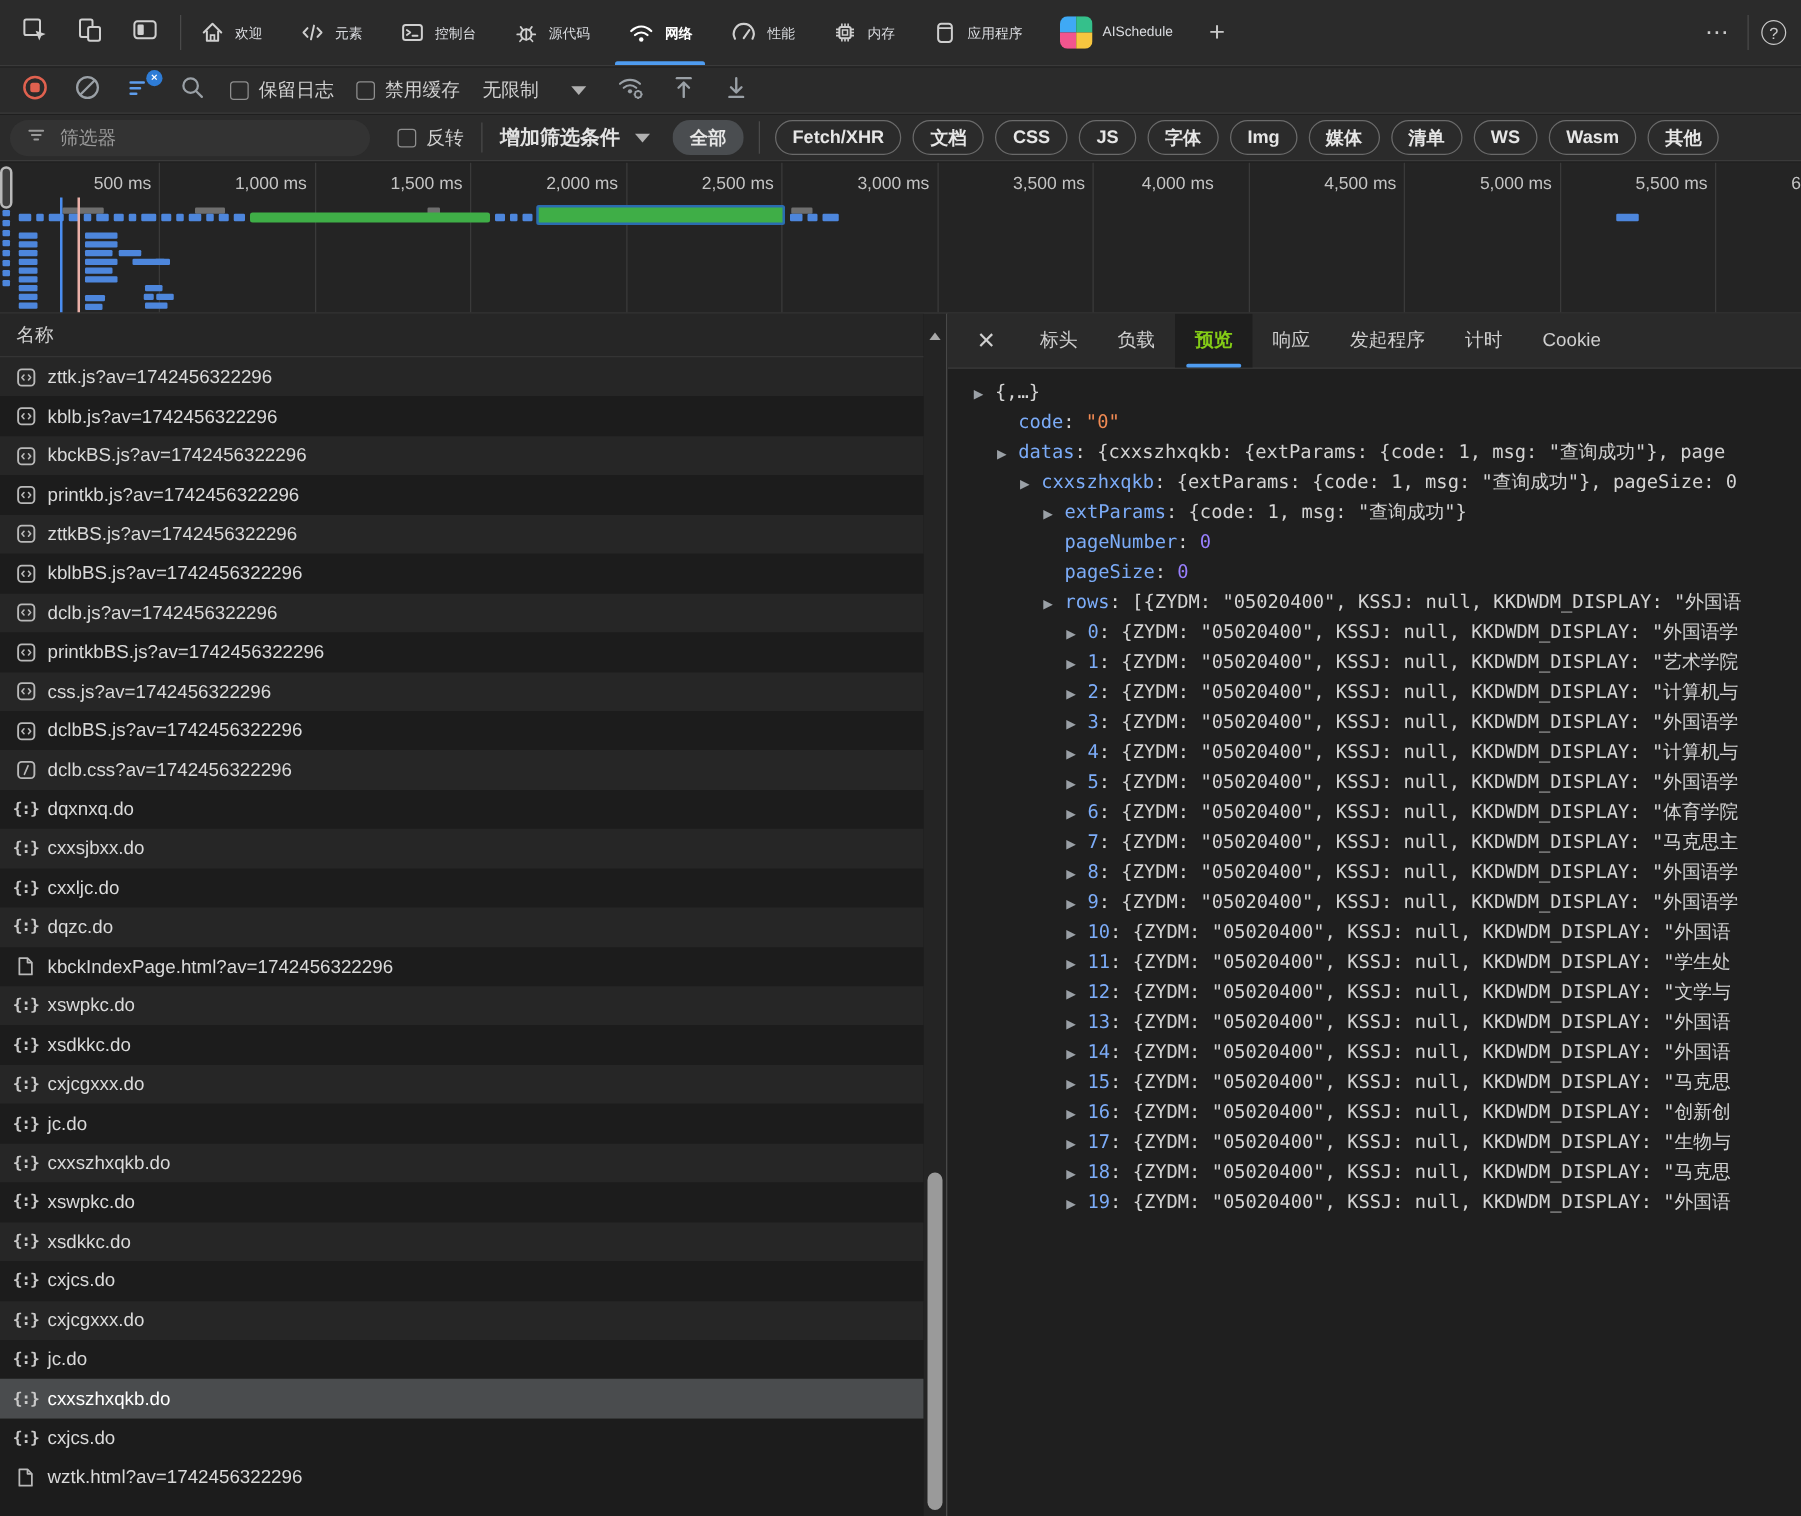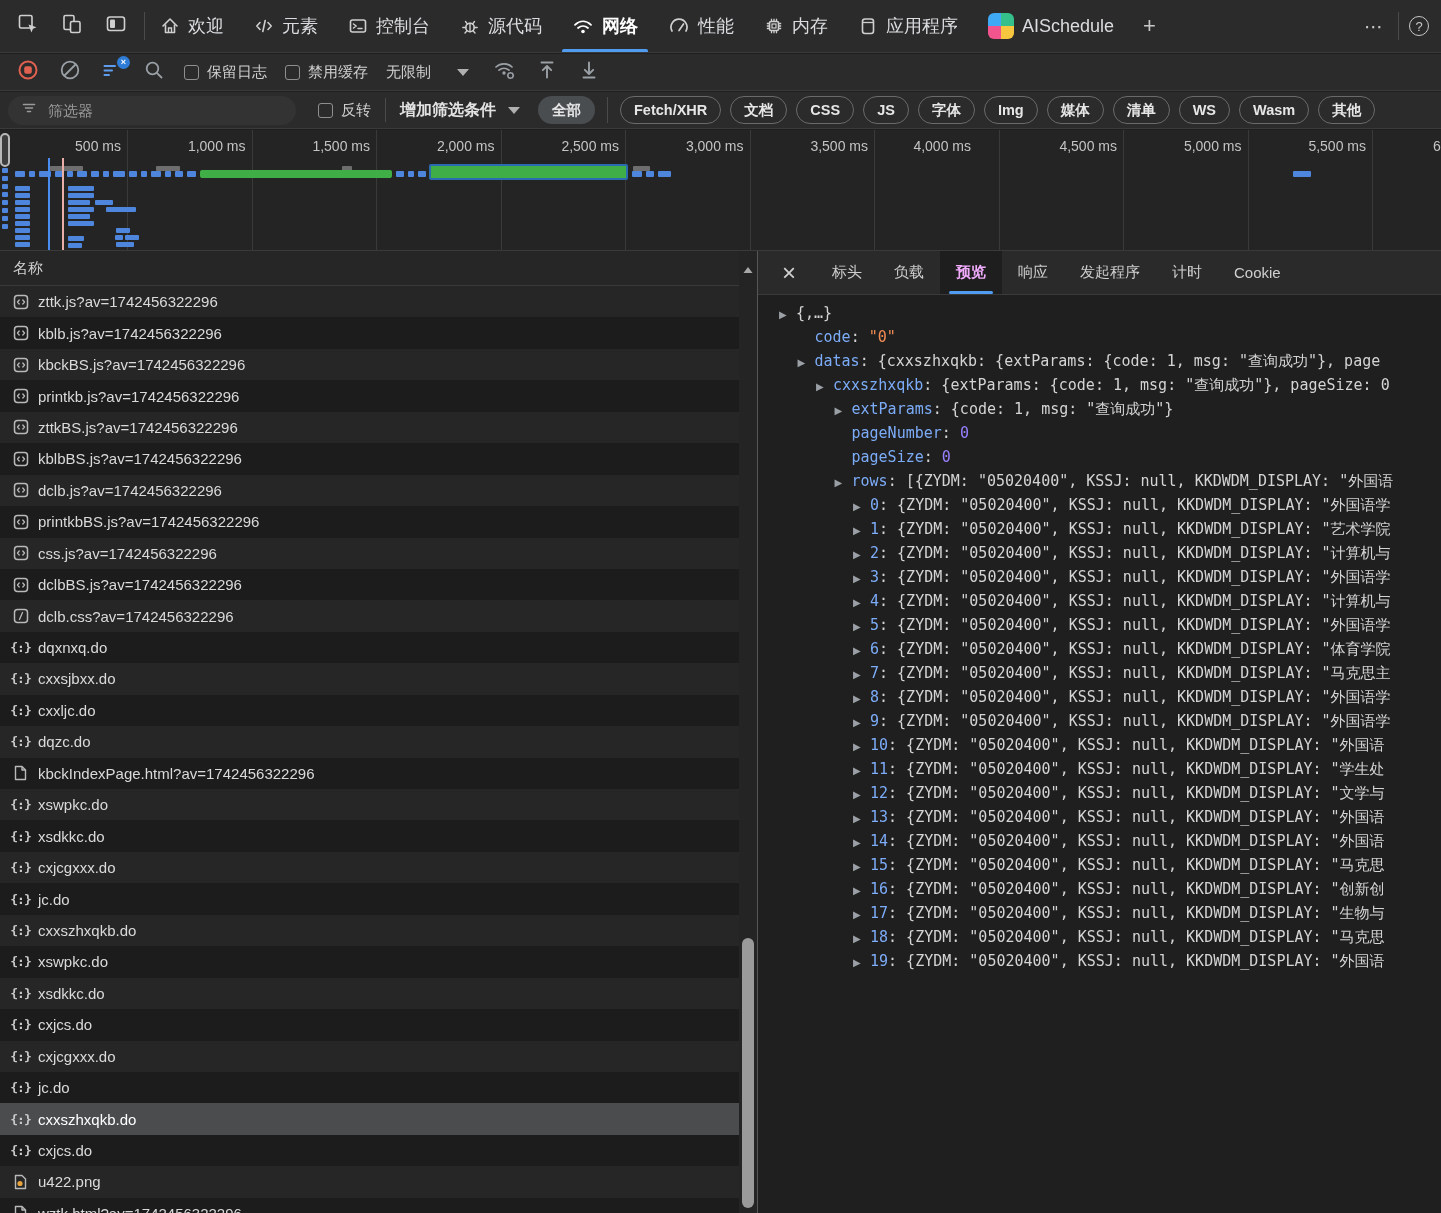--- a/index.html
+++ b/index.html
@@ -7,21 +7,21 @@
   #app{position:relative;width:1441px;height:1213px;overflow:hidden;background:#1f1f1f;
        font-family:"Liberation Sans","DejaVu Sans",sans-serif;color:#d8d8d8;}
 
   
   .tabbar{position:absolute;top:0;left:0;width:100%;height:53px;background:#2b2b2b;
           border-bottom:1px solid #3a3a3a;display:flex;align-items:center;}
   .winicons{display:flex;gap:8px;padding:0 10px;}
   .wicon{width:36px;height:36px;display:flex;align-items:center;justify-content:center;border-radius:4px;}
   .vdiv{width:1px;height:28px;background:#4a4a4a;flex:none;}
   .toptabs{display:flex;height:100%;align-items:stretch;}
-  .ttab{display:flex;align-items:center;gap:8px;padding:0 15px;font-size:18px;color:#dadce0;position:relative;}
+  .ttab{display:flex;align-items:center;gap:8px;padding:0 15px;font-size:11px;color:#dadce0;position:relative;}
   .ttab .ticon{display:flex;align-items:center;}
   .ttab.sel .tlabel{color:#ffffff;font-weight:700;}
   .underline{position:absolute;left:5px;right:5px;bottom:0;height:3px;background:#4f9cf0;border-radius:2px 2px 0 0;}
   .plustab{display:flex;align-items:center;padding:0 14px;font-size:22px;color:#c8c8c8;}
   .spacer{flex:1;}
   .morebtn{font-size:19px;color:#c8c8c8;padding:0 13px;letter-spacing:2px;}
   .helpbtn{width:20px;height:20px;border:1.6px solid #c8c8c8;border-radius:50%;display:flex;align-items:center;
            justify-content:center;font-size:13px;color:#c8c8c8;margin:0 12px 0 10px;flex:none;}
   .ais{width:26px;height:26px;border-radius:6px;overflow:hidden;display:grid;
        grid-template-columns:1fr 1fr;grid-template-rows:1fr 1fr;flex:none;}
@@ -86,21 +86,21 @@
   .scrollstrip{position:absolute;left:739px;top:0;width:18px;height:962px;background:#242424;}
   .sup{position:absolute;top:9px;left:4px;}
   .sthumb{position:absolute;left:3px;top:687px;width:12px;height:270px;background:#9a9a9a;border-radius:6px;}
   .paneDiv{position:absolute;left:757px;top:0;width:1px;height:962px;background:#565656;}
 
   
   .detailpane{position:absolute;left:758px;top:0;right:0;height:962px;background:#1f1f1f;overflow:hidden;}
   .dtabsbar{height:44px;display:flex;align-items:stretch;background:#2a2a2a;border-bottom:1px solid #3a3a3a;}
   .closex{font-size:24px;color:#d0d0d0;padding:0 20px 0 24px;display:flex;align-items:center;font-weight:300;}
   .dtab{display:flex;align-items:center;padding:0 16px;font-size:15px;color:#cfcfcf;position:relative;}
-  .dtab.dsel{background:#1e1e1e;color:#f0abfc;font-weight:600;}
+  .dtab.dsel{background:#1e1e1e;color:#84cc16;font-weight:600;}
   .dtab.dsel::after{content:"";position:absolute;left:9px;right:9px;bottom:0;height:3px;background:#4f9cf0;border-radius:2px;}
   .tree{position:absolute;top:44px;left:0;right:0;bottom:0;overflow:hidden;padding-top:6px;
         font-family:"DejaVu Sans Mono",monospace;font-size:15px;}
   .tline{height:24px;line-height:24px;white-space:nowrap;}
   .arrow{display:inline-block;width:17px;font-size:10px;color:#9aa0a6;font-family:"DejaVu Sans",sans-serif;}
   .tk{color:#7cacf8;} .ts{color:#f28b54;} .tn{color:#9980ff;} .tp{color:#d4d4d4;}
 </style>
 </head>
 <body>
 
@@ -609,29 +609,20 @@
               <span class="xhrg">{:}</span>
             </span>
             <span class="rname">cxxszhxqkb.do</span>
           </div>
           <div class="rrow odd">
             <span class="ric">
               <span class="xhrg">{:}</span>
             </span>
             <span class="rname">cxjcs.do</span>
           </div>
-          <div class="rrow even">
-            <span class="ric">
-              <svg width="13" height="16" viewBox="0 0 13 16">
-                <path d="M1.5 1.5 H8 L11.5 5 V14.5 H1.5 Z" fill="none" stroke="#b9b9b9" stroke-width="1.4" stroke-linejoin="round"></path>
-                <circle cx="6" cy="9.5" r="2.6" fill="#e8a33d"></circle>
-              </svg>
-            </span>
-            <span class="rname">u422.png</span>
-          </div>
           <div class="rrow odd">
             <span class="ric">
               <svg width="13" height="16" viewBox="0 0 13 16">
                 <path d="M1.5 1.5 H8 L11.5 5 V14.5 H1.5 Z" fill="none" stroke="#b9b9b9" stroke-width="1.4" stroke-linejoin="round"></path>
                 <path d="M8 1.5 V5 H11.5" fill="none" stroke="#b9b9b9" stroke-width="1.4" stroke-linejoin="round"></path>
               </svg>
             </span>
             <span class="rname">wztk.html?av=1742456322296</span>
           </div>
         </div>

